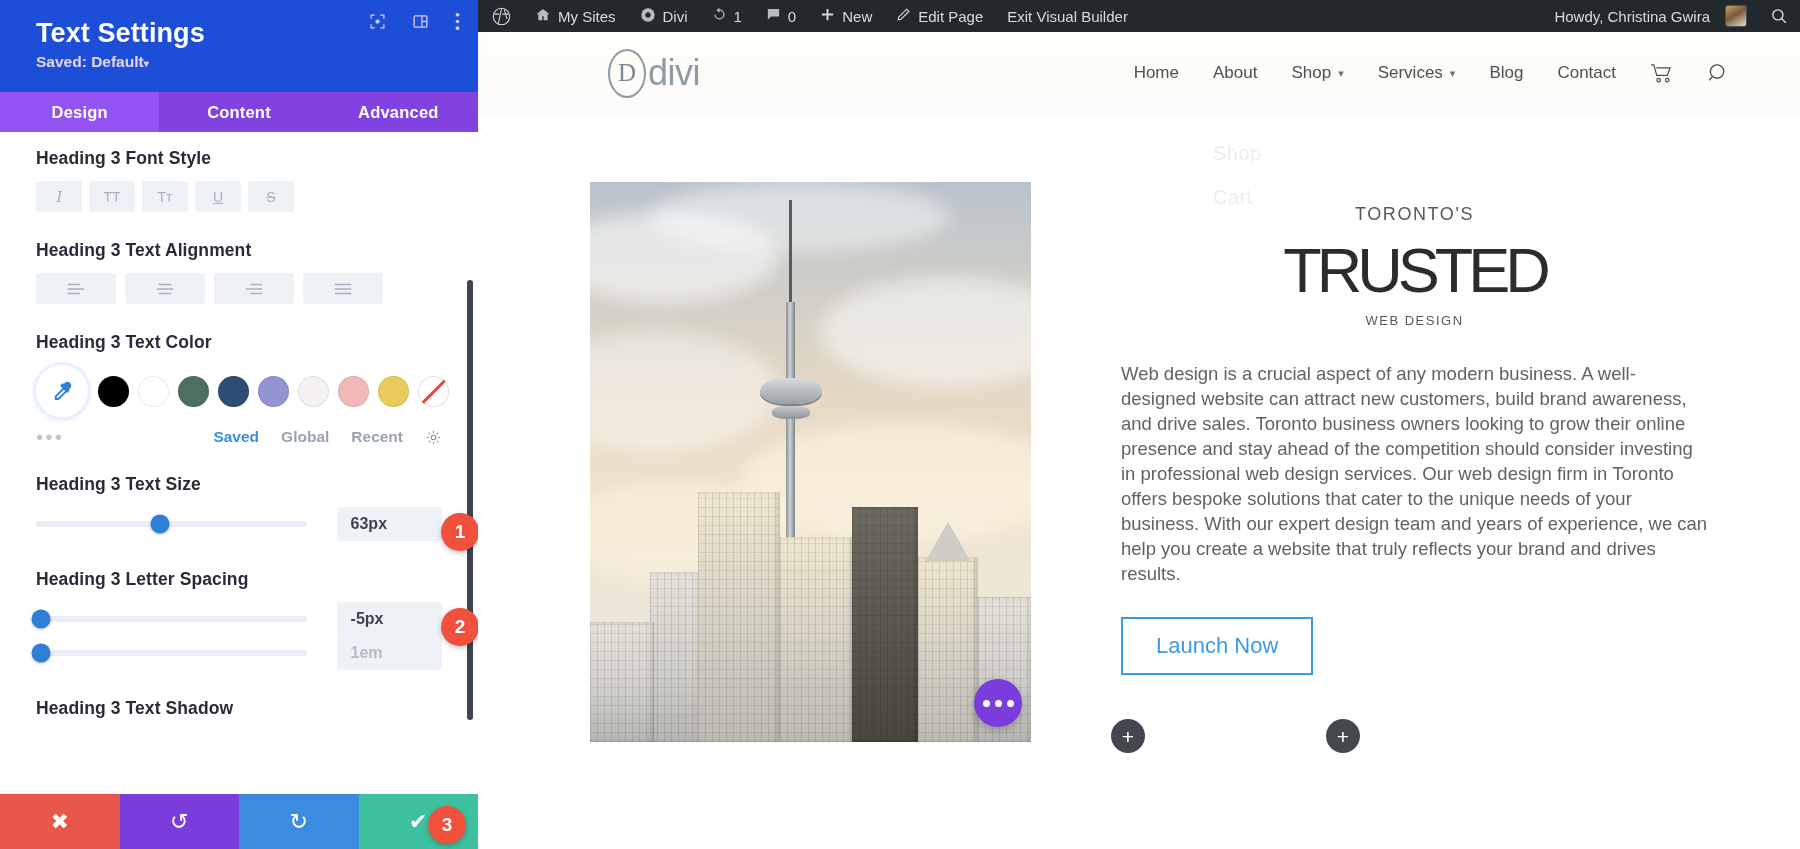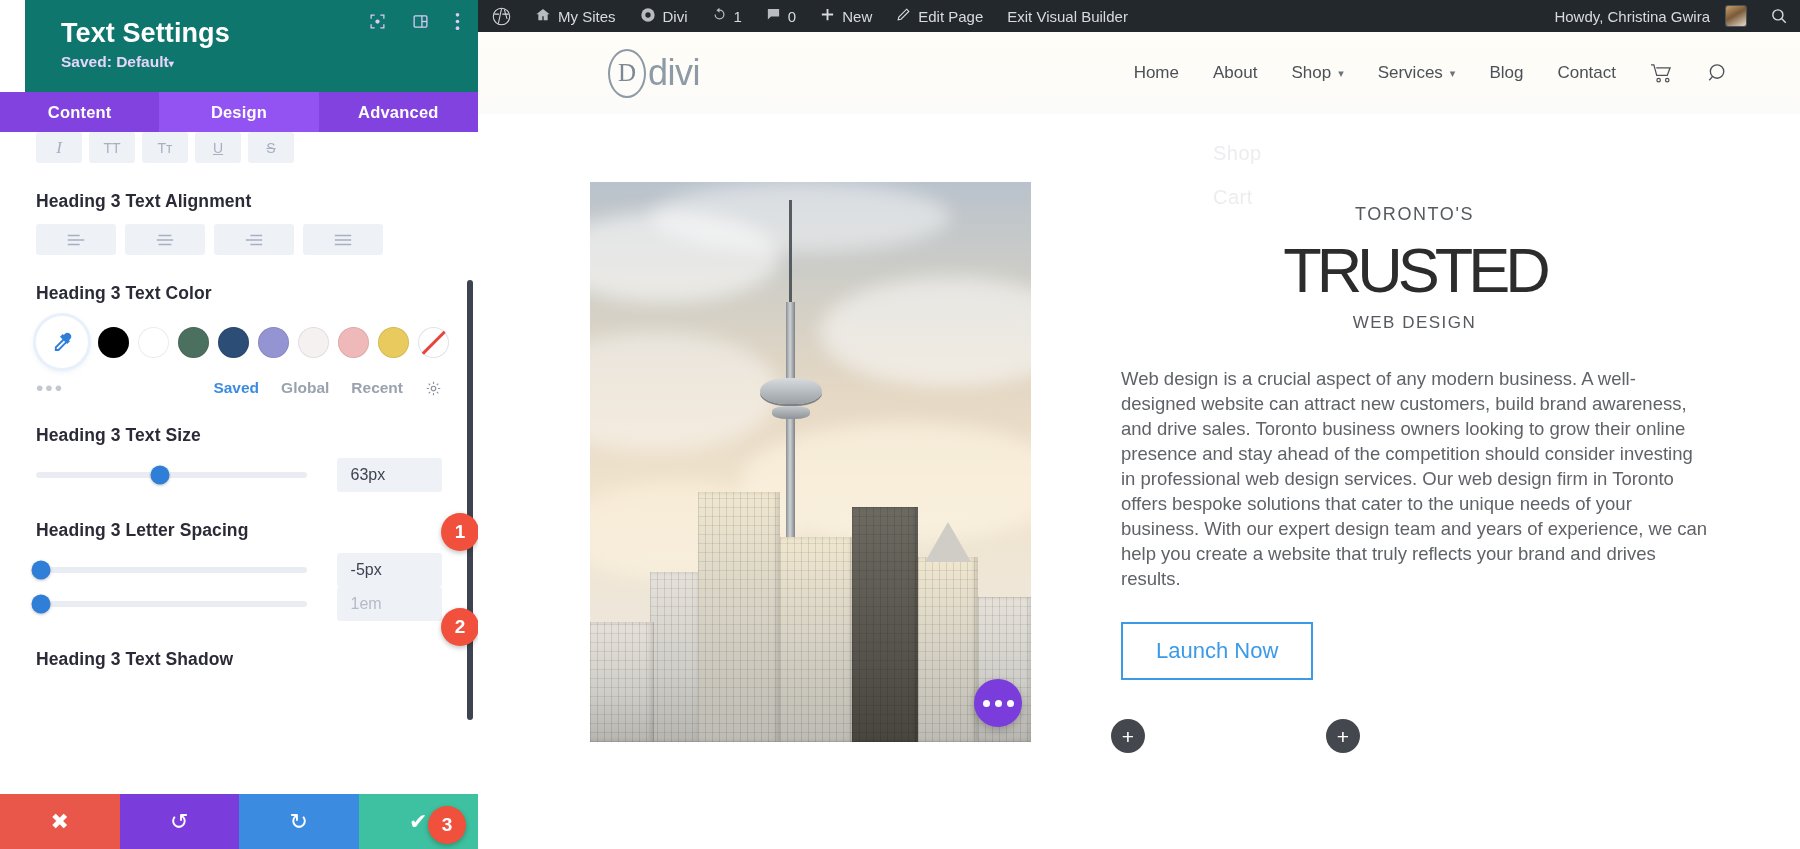--- a/index.html
+++ b/index.html
@@ -13,25 +13,24 @@
 
   
   #settings-panel {
     position: absolute; left: 0; top: 0;
     width: 478px; height: 849px;
     background: #fff;
     z-index: 50;
     overflow: hidden;
   }
   .panel-header {
-    background: #0f766e;
+    background: #1d4ed8;
     height: 92px;
     padding: 16px 22px 0 36px;
     position: relative;
-    margin-left: 25px;
   }
   .panel-title {
     color: #fff; font-size: 27px; font-weight: bold;
     letter-spacing: .1px; line-height: 34px;
   }
   .panel-preset {
     color: #e5d6fa; font-size: 15.5px; margin-top: 3px; font-weight: bold;
   }
   .panel-preset .caret { font-size: 10px; }
   .header-icons {
@@ -95,21 +94,21 @@
     display: flex; align-items: center; margin-top: 11px;
     font-size: 15.5px;
   }
   .dots-more { color: #c2c8d2; font-size: 21px; letter-spacing: 2px; line-height: 10px; cursor: pointer; }
   .meta-right { margin-left: auto; display: flex; align-items: center; gap: 22px; }
   .meta-link { color: #9aa2af; cursor: pointer; font-weight: bold; }
   .meta-link.active { color: #3b8ce0; }
   .gear-ico { color: #8a919d; cursor: pointer; display: flex; }
 
   
-  .slider-row { display: flex; align-items: center; gap: 0; }
+  .slider-row { display: flex; align-items: center; gap: 0; font-weight: bold; }
   .slider-track {
     position: relative; width: 290px; height: 6px;
     background: #e9edf3; border-radius: 3px; cursor: pointer;
   }
   .slider-knob {
     position: absolute; top: 50%; width: 19px; height: 19px;
     border-radius: 50%; background: #2f7fd8; transform: translate(-50%,-50%);
     box-shadow: 0 1px 3px rgba(0,0,0,.25); cursor: grab;
   }
   .value-box {
@@ -254,21 +253,21 @@
     letter-spacing: .5px; pointer-events: none;
   }
   .eyebrow {
     font-size: 18px; letter-spacing: 1.6px; color: #56595e; margin-bottom: 12px;
   }
   .headline {
     font-size: 63px; letter-spacing: -5px; color: #2c2c2c;
     font-weight: 300; line-height: 1.05; margin-bottom: 10px;
   }
   .subline {
-    font-size: 17px; letter-spacing: 1.5px; color: #56595e; margin-bottom: 34px;
+    font-size: 13px; letter-spacing: 1.5px; color: #56595e; margin-bottom: 34px;
   }
   .body-copy {
     font-size: 18.5px; line-height: 1.35; color: #5f6267;
     text-align: left; margin-bottom: 30px;
   }
   .cta {
     display: inline-block; border: 2px solid #3b9ae8; color: #3b9ae8;
     font-size: 22px; padding: 14px 33px; background: transparent; cursor: pointer;
   }
   .cta-wrap { text-align: left; }
@@ -486,27 +485,28 @@
           <svg width="5" height="19" viewBox="0 0 6 22" fill="#ddcaf7">
             <circle cx="3" cy="3" r="2.2"></circle>
               <circle cx="3" cy="11" r="2.2"></circle>
               <circle cx="3" cy="19" r="2.2"></circle>
           </svg>
         </span>
       </div>
     </div>
 
     <div class="panel-tabs">
+      <div class="panel-tab active">Design</div>
       <div class="panel-tab">Content</div>
-      <div class="panel-tab active">Design</div>
       <div class="panel-tab">Advanced</div>
     </div>
 
     <div class="panel-body">
 
+      <div class="field-label first">Heading 3 Font Style</div>
       <div class="btn-row fontstyle-row">
         <div class="opt-btn" style="font-style:italic;font-family:'Liberation Serif',serif;font-size:17px;">I</div>
         <div class="opt-btn">TT</div>
         <div class="opt-btn">Tᴛ</div>
         <div class="opt-btn" style="text-decoration:underline;">U</div>
         <div class="opt-btn" style="text-decoration:line-through;">S</div>
       </div>
 
       <div class="field-label">Heading 3 Text Alignment</div>
       <div class="btn-row align-row">

